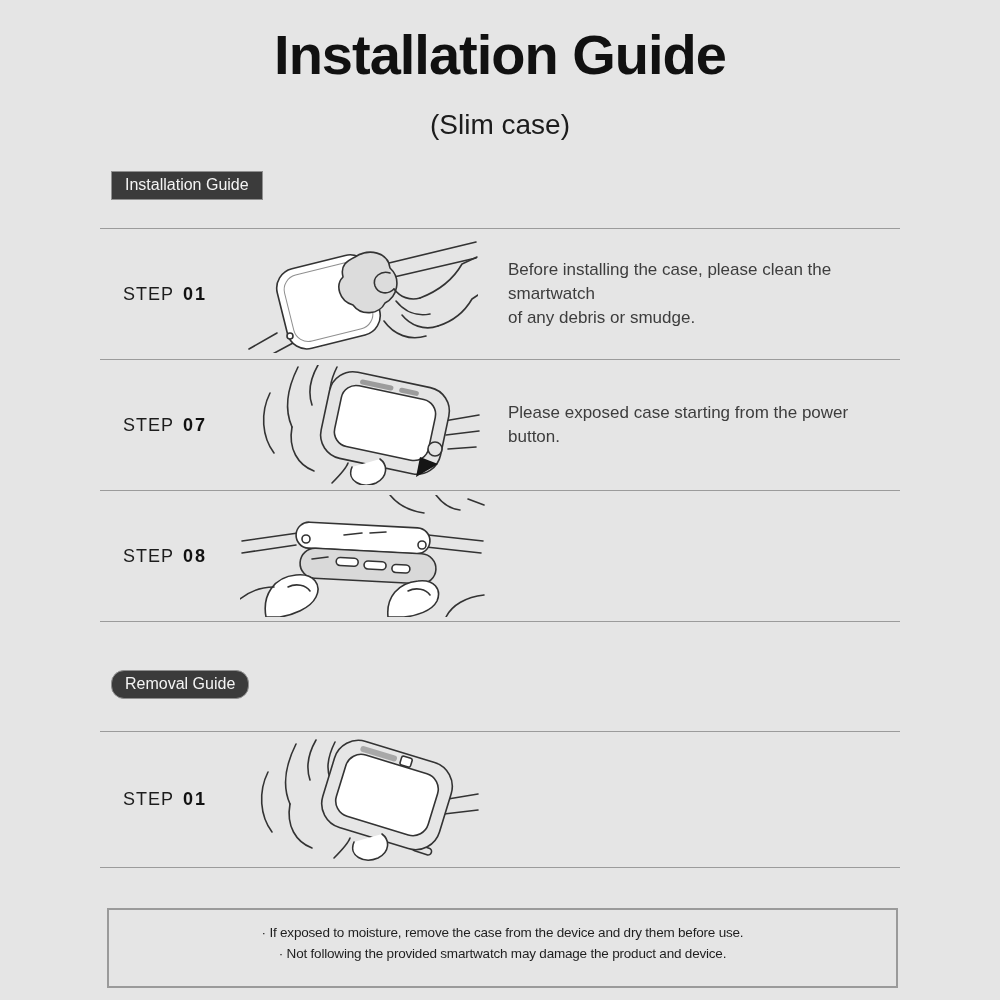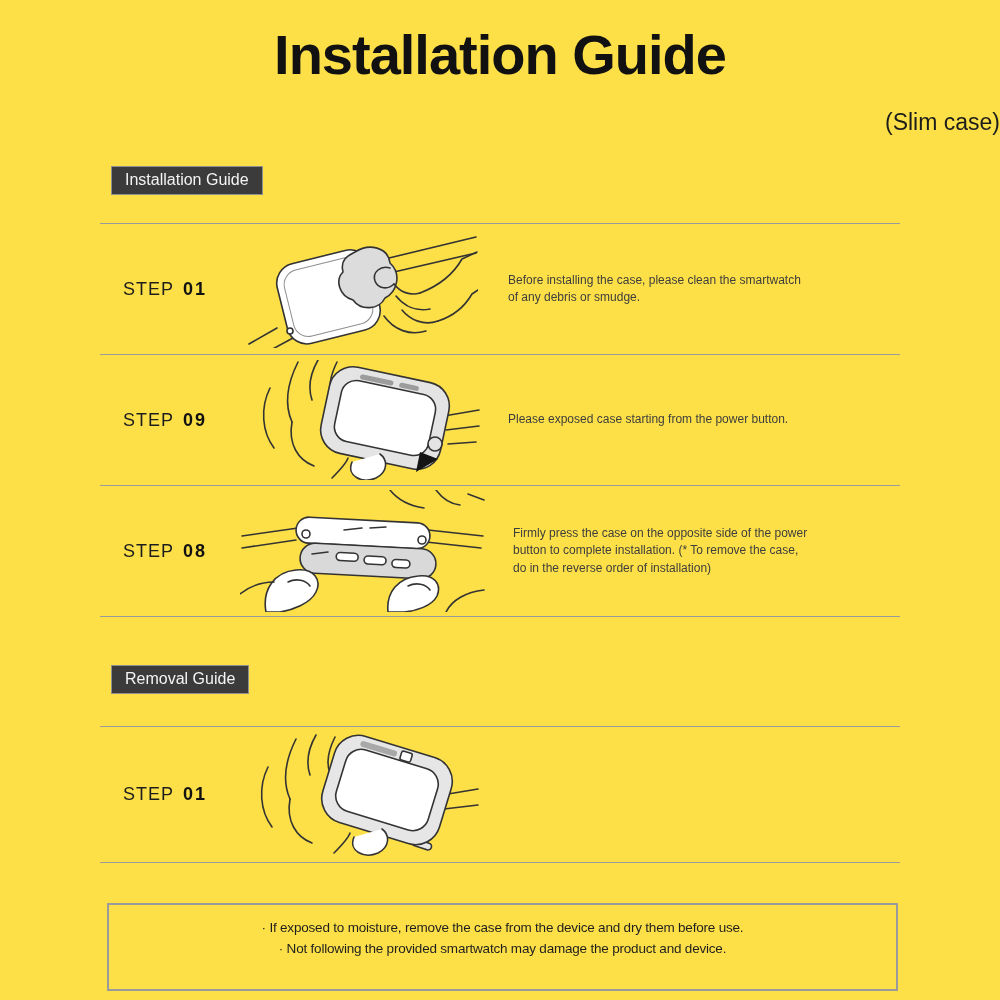--- a/index.html
+++ b/index.html
@@ -1,56 +1,56 @@
 <!DOCTYPE html>
 <html><head>
 <meta charset="utf-8">
 <style>
   * { box-sizing: border-box; }
   html, body { margin: 0; padding: 0; background: #fff; }
   .page {
-    width: 1000px; height: 1000px; background: #fde047;
+    width: 1000px; height: 1000px; background: #e5e5e5;
     font-family: "Liberation Sans", sans-serif; color: #222;
     overflow: hidden; position: relative;
   }
   .title {
     margin: 0; padding-top: 22px; text-align: center;
     font-size: 56px; font-weight: 800; letter-spacing: -1px; color: #111;
   }
   .subtitle {
-    margin-top: 22px; text-align: right;
-    font-size: 23px; font-weight: 400; color: #1c1c1c;
+    margin-top: 22px; text-align: center;
+    font-size: 28px; font-weight: 400; color: #1c1c1c;
   }
   .main { width: 800px; margin: 0 auto; }
   .badge {
     display: inline-block; margin-left: 11px; margin-top: 30px;
     background: #3b3b3b; color: #f4f4f4; border: 1px solid #8f8f8f;
     font-size: 16px; padding: 4px 13px 5px 13px; line-height: 18px;
   }
-  .badge.removal { margin-top: 48px; }
+  .badge.removal { margin-top: 48px; border-radius: 13px; }
   .steps { margin-top: 28px; border-bottom: 1px solid #9b9b9b; }
   .steps.removal-steps { margin-top: 32px; }
   .step-row {
     display: flex; align-items: center; height: 131px;
     border-top: 1px solid #9b9b9b;
   }
   .removal-steps .step-row { height: 136px; }
   .step-label {
     width: 140px; padding-left: 23px; flex: 0 0 140px;
     font-size: 18px; color: #1d1d1d; letter-spacing: 1px; white-space: nowrap;
   }
   .step-label .num { font-weight: 700; margin-left: 9px; letter-spacing: 2px; color: #111; }
   .step-illustration { flex: 0 0 240px; display: flex; justify-content: center; align-items: center; }
   .step-text {
-    margin-left: 28px; font-size: 12px; line-height: 1.42;
+    margin-left: 28px; font-size: 17px; line-height: 1.42;
     color: #3d3d3d; white-space: pre-line;
   }
   .footer-box {
     margin: 40px 2px 0 7px; border: 2px solid #9a9a9a;
-    padding: 12px 10px 30px 10px; text-align: center;
+    padding: 12px 10px 22px 10px; text-align: center;
   }
   .footer-note { font-size: 13.5px; line-height: 21px; color: #1f1f1f; letter-spacing: -0.2px; }
   
   .art * { stroke: #333; stroke-width: 1.6; fill: none; stroke-linecap: round; stroke-linejoin: round; }
 </style>
 </head>
 <body>
 
 <div class="page">
 
@@ -85,21 +85,21 @@
             <path d="M177 63 C198 55 211 43 219 29 L234 22"></path>
             <path d="M195 91 C211 86 222 76 229 64 L235 60"></path>
           </svg>
         </div>
         <div class="step-text">Before installing the case, please clean the smartwatch
 of any debris or smudge.</div>
       </div>
 
       <div class="step-row">
         <div class="step-label">
-          <span>STEP</span><span class="num">09</span>
+          <span>STEP</span><span class="num">07</span>
         </div>
         <div class="step-illustration">
           <svg class="art" width="240" height="120" viewBox="0 0 240 120">
             <path d="M58 2 C48 22 44 44 52 62"></path>
             <path d="M78 0 C70 14 68 28 72 40"></path>
             <path d="M97 2 C90 16 88 28 92 38"></path>
             <path d="M30 28 C20 48 22 72 34 88"></path>
             <path d="M52 62 C48 84 58 100 74 106"></path>
             <path d="M204 56 L239 50"></path>
               <path d="M206 70 L239 66"></path>
@@ -141,23 +141,20 @@
             <rect x="124" y="66" width="22" height="8" rx="4" transform="rotate(3 128 71)" style="fill:#ffffff"></rect>
             <rect x="152" y="68" width="18" height="8" rx="4" transform="rotate(3 128 71)" style="fill:#ffffff"></rect>
             <path d="M26 122 C22 100 34 82 56 80 C74 78 82 90 76 102 C70 114 52 120 40 122 Z" style="fill:#ffffff"></path>
             <path d="M48 92 C56 88 66 90 70 96"></path>
             <path d="M148 122 C146 102 158 88 178 86 C194 84 202 94 197 106 C192 116 176 121 164 122 Z" style="fill:#ffffff"></path>
             <path d="M168 96 C176 92 186 94 190 100"></path>
             <path d="M0 104 C10 96 22 92 34 92"></path>
             <path d="M206 122 C212 110 226 102 244 100"></path>
           </svg>
         </div>
-        <div class="step-text">Firmly press the case on the opposite side of the power
-button to complete installation. (* To remove the case,
-do in the reverse order of installation)</div>
       </div>
 
     </div>
 
     <div class="badge removal">Removal Guide</div>
 
     <div class="steps removal-steps">
 
       <div class="step-row">
         <div class="step-label">

